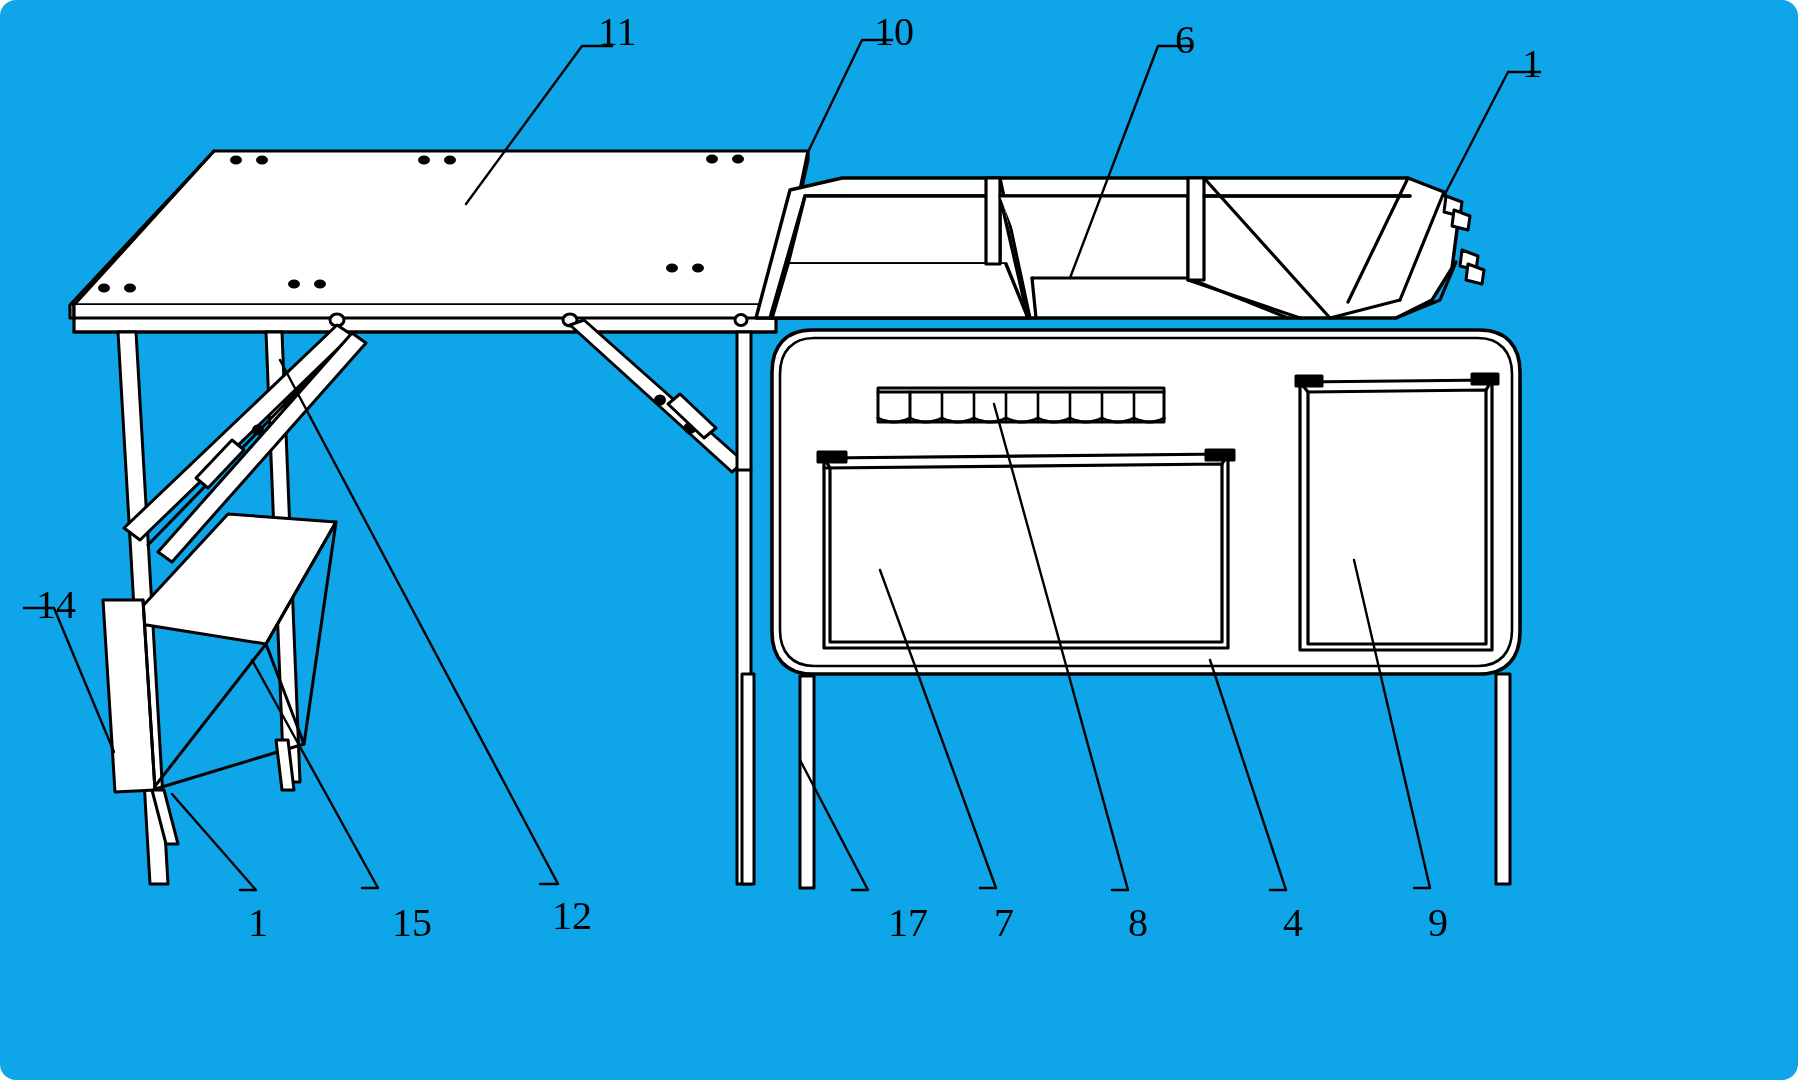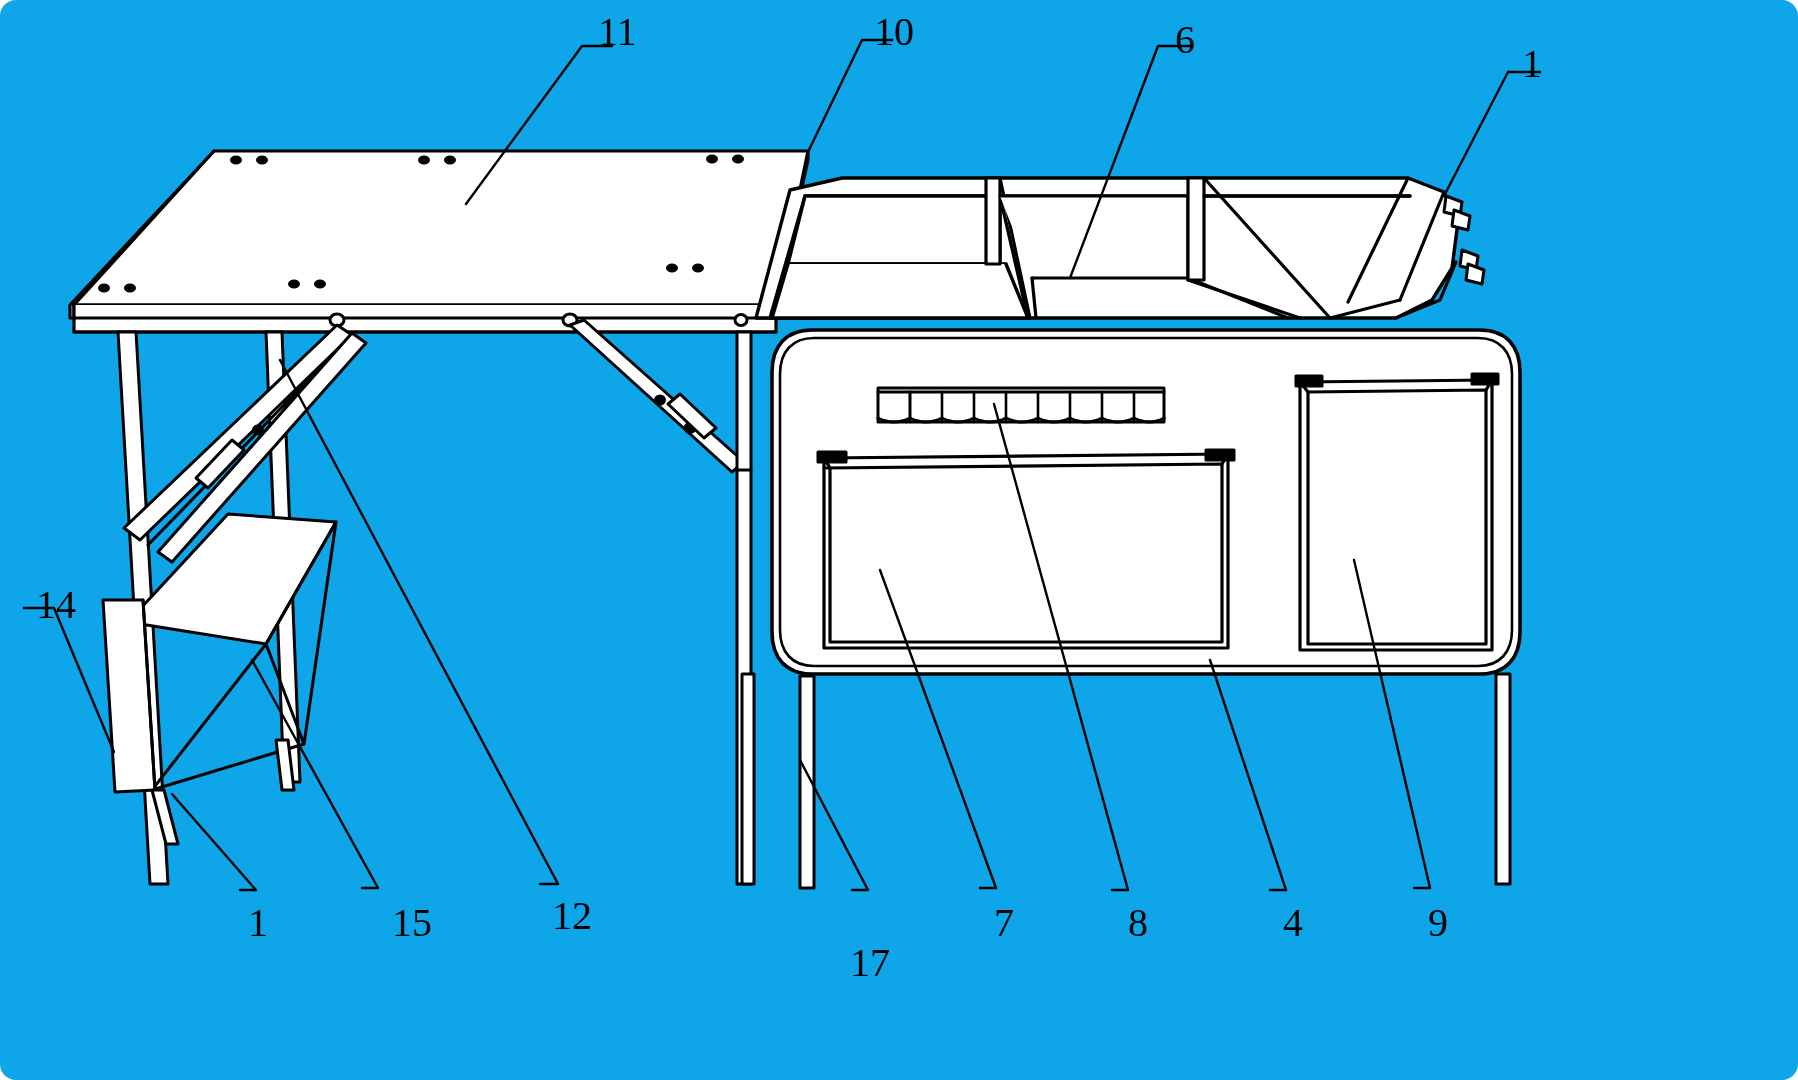--- a/index.html
+++ b/index.html
@@ -251,19 +251,19 @@
   </svg>
 
   <div class="lbl" style="left:598px;top:12px;">11</div>
   <div class="lbl" style="left:874px;top:12px;">10</div>
   <div class="lbl" style="left:1175px;top:20px;">6</div>
   <div class="lbl" style="left:1522px;top:44px;">1</div>
   <div class="lbl" style="left:8px;top:585px;margin-left:28px;">14</div>
   <div class="lbl" style="left:248px;top:903px;">1</div>
   <div class="lbl" style="left:392px;top:903px;">15</div>
   <div class="lbl" style="left:552px;top:896px;text-align:right;">12</div>
-  <div class="lbl" style="left:850px;top:903px;margin-top:40px;">17</div>
+  <div class="lbl" style="left:888px;top:903px;">17</div>
   <div class="lbl" style="left:994px;top:903px;">7</div>
   <div class="lbl" style="left:1128px;top:903px;">8</div>
   <div class="lbl" style="left:1283px;top:903px;">4</div>
   <div class="lbl" style="left:1428px;top:903px;">9</div>
 
 </div>
 
 </body></html>

